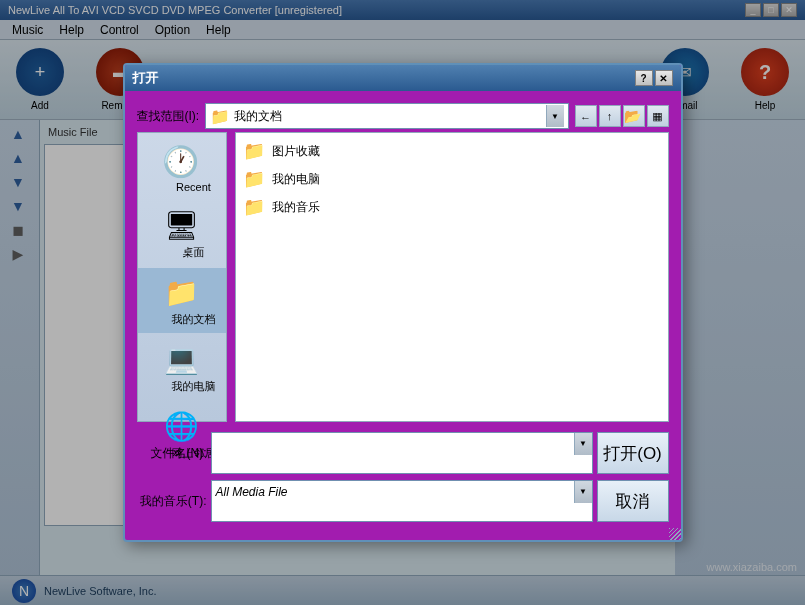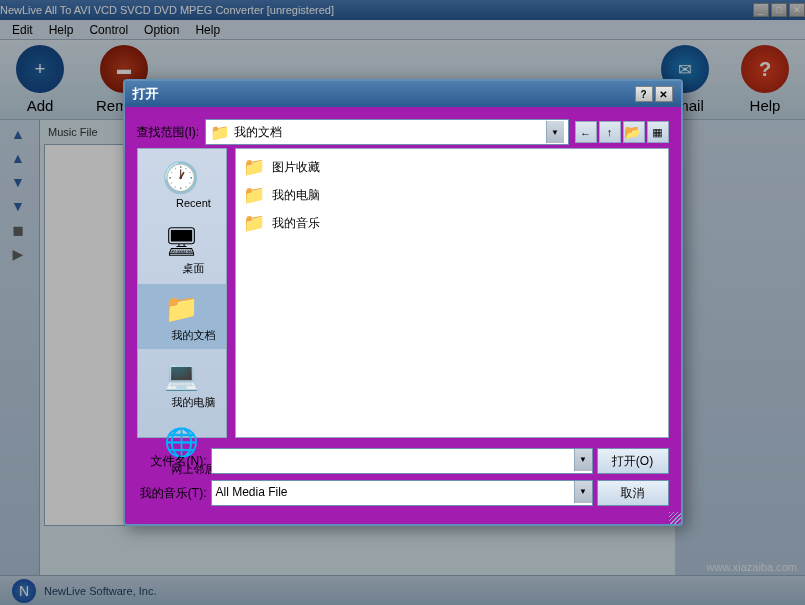--- a/index.html
+++ b/index.html
@@ -12,21 +12,21 @@
       overflow: hidden;
       position: relative;
     }
 
     
     .title-bar {
       background: linear-gradient(180deg, #4a7bb5 0%, #2a5a95 100%);
       height: 20px;
       display: flex;
       align-items: center;
-      padding: 0 0;
+      padding: 0 8px;
       color: white;
       font-size: 11px;
     }
     .title-bar-text { flex: 1; }
     .title-bar-buttons { display: flex; gap: 2px; }
     .title-btn {
       width: 16px; height: 14px;
       background: linear-gradient(180deg, #e0e0e0, #b0b0b0);
       border: 1px solid #888;
       display: flex; align-items: center; justify-content: center;
@@ -77,21 +77,21 @@
     .tool-icon {
       width: 48px; height: 48px;
       border-radius: 50%;
       display: flex; align-items: center; justify-content: center;
       font-size: 20px;
     }
     .tool-icon-add { background: radial-gradient(circle, #2060a0, #104080); }
     .tool-icon-remove { background: radial-gradient(circle, #c04020, #801000); }
     .tool-icon-email { background: radial-gradient(circle, #2080c0, #104080); }
     .tool-icon-help { background: radial-gradient(circle, #e04020, #a02010); }
-    .tool-label { font-size: 15px; color: #000; }
+    .tool-label { font-size: 10px; color: #000; }
 
     
     .content-area {
       display: flex;
       flex: 1;
       overflow: hidden;
     }
 
     
     .sidebar {
@@ -306,25 +306,25 @@
       font-size: 12px;
     }
     .dropdown-arrow {
       width: 18px; height: 22px;
       background: linear-gradient(180deg, #d0d8e0, #b0bcc8);
       border-left: 1px solid #90a8bc;
       display: flex; align-items: center; justify-content: center;
       font-size: 8px;
     }
     .action-btn {
-      width: 72px; height: 26px;
+      width: 72px; height: 42px;
       background: linear-gradient(180deg, #e8f0f8, #c8d8e8);
       border: 1px solid #7090b0;
       display: flex; align-items: center; justify-content: center;
-      font-size: 12px;
+      font-size: 17px;
       cursor: pointer;
       white-space: nowrap;
     }
 
     .field-input-with-btn {
       display: flex;
       flex: 1;
       gap: 4px;
     }
   </style>
@@ -334,21 +334,21 @@
 <div class="title-bar">
   <span class="title-bar-text">NewLive All To AVI VCD SVCD DVD MPEG Converter  [unregistered]</span>
   <div class="title-bar-buttons">
     <div class="title-btn">_</div>
     <div class="title-btn">□</div>
     <div class="title-btn">✕</div>
   </div>
 </div>
 
 <div class="menu-bar">
-  <span class="menu-item">Edit</span>
+  <span class="menu-item">Music</span>
   <span class="menu-item">Help</span>
   <span class="menu-item">Control</span>
   <span class="menu-item">Option</span>
   <span class="menu-item">Help</span>
 </div>
 
 <div class="app-area">
 
   <div class="toolbar">
     <div class="tool-btn">
@@ -484,21 +484,21 @@
               <div class="dropdown-arrow" style="height:22px;line-height:22px;">▼</div>
             </div>
             <div class="action-btn">打开(O)</div>
           </div>
         </div>
 
         <div class="field-row">
           <span class="field-label">我的音乐(T):</span>
           <div class="field-input-with-btn">
             <div style="flex:1;display:flex;border:1px solid #7090b0;background:white;">
-              <span style="flex:1;padding:0 4px;font-size:12px;line-height:22px;">All Media File</span>
+              <span style="flex:1;padding:0 4px;font-size:12px;line-height:22px;font-style:italic;">All Media File</span>
               <div class="dropdown-arrow" style="height:22px;line-height:22px;">▼</div>
             </div>
             <div class="action-btn">取消</div>
           </div>
         </div>
       </div>
     </div>
 
     <div style="position:absolute;right:0;bottom:0;width:12px;height:12px;cursor:se-resize;
       background: repeating-linear-gradient(135deg, #90a8bc 0px, #90a8bc 1px, transparent 1px, transparent 3px);"></div>

